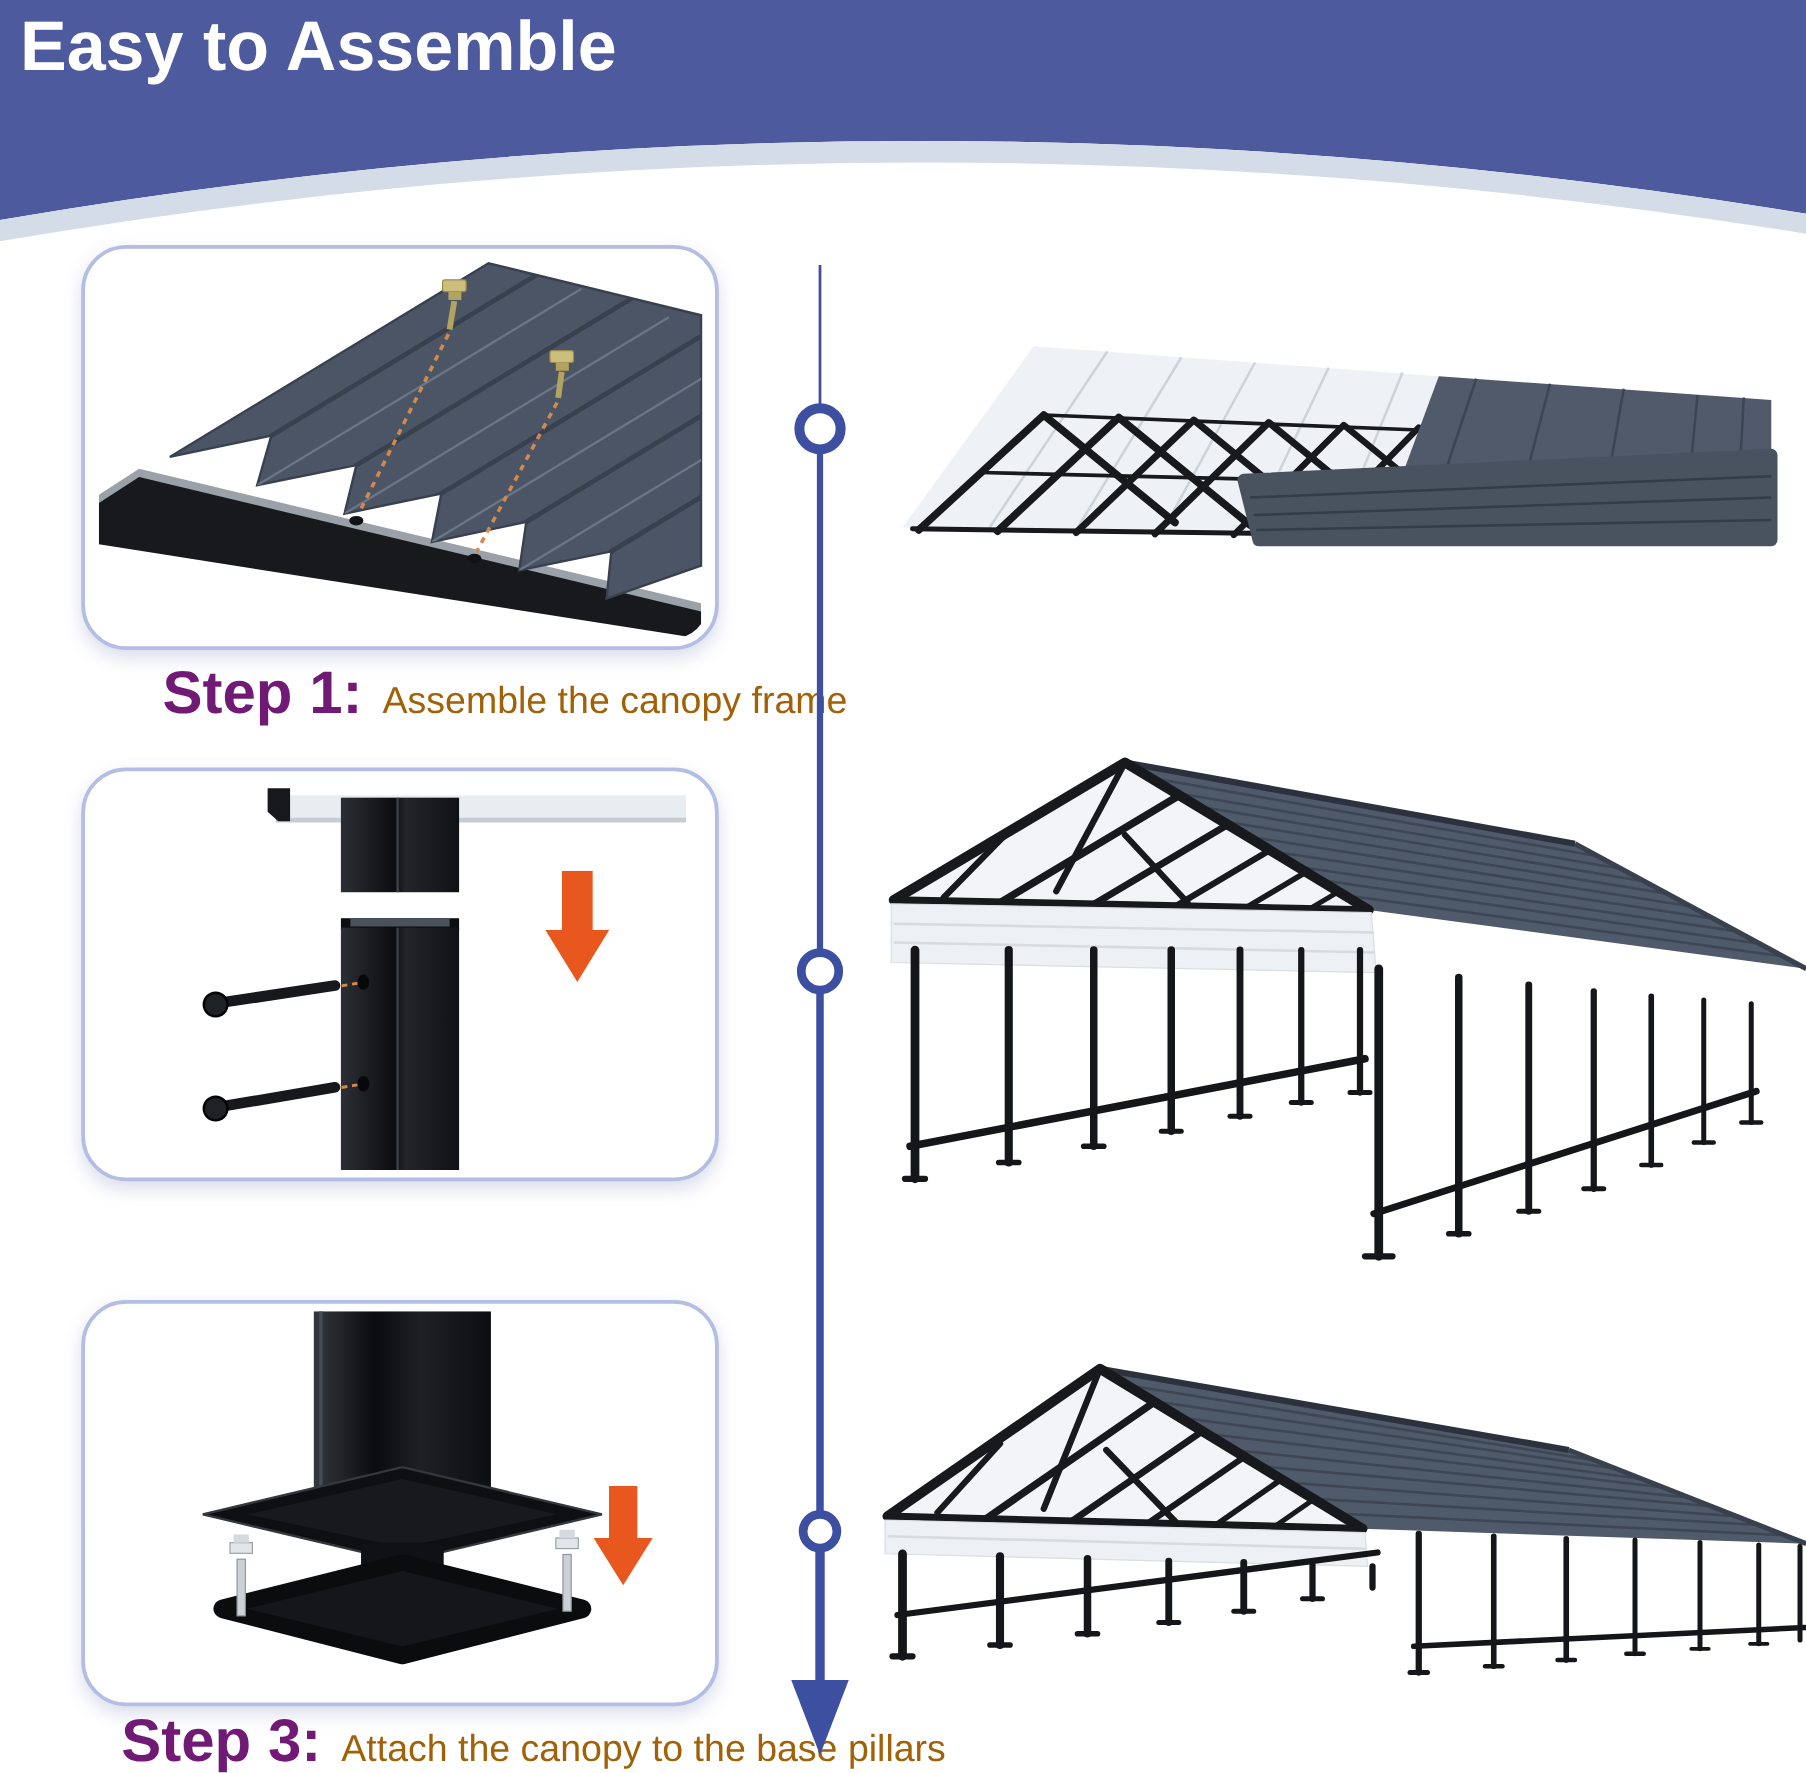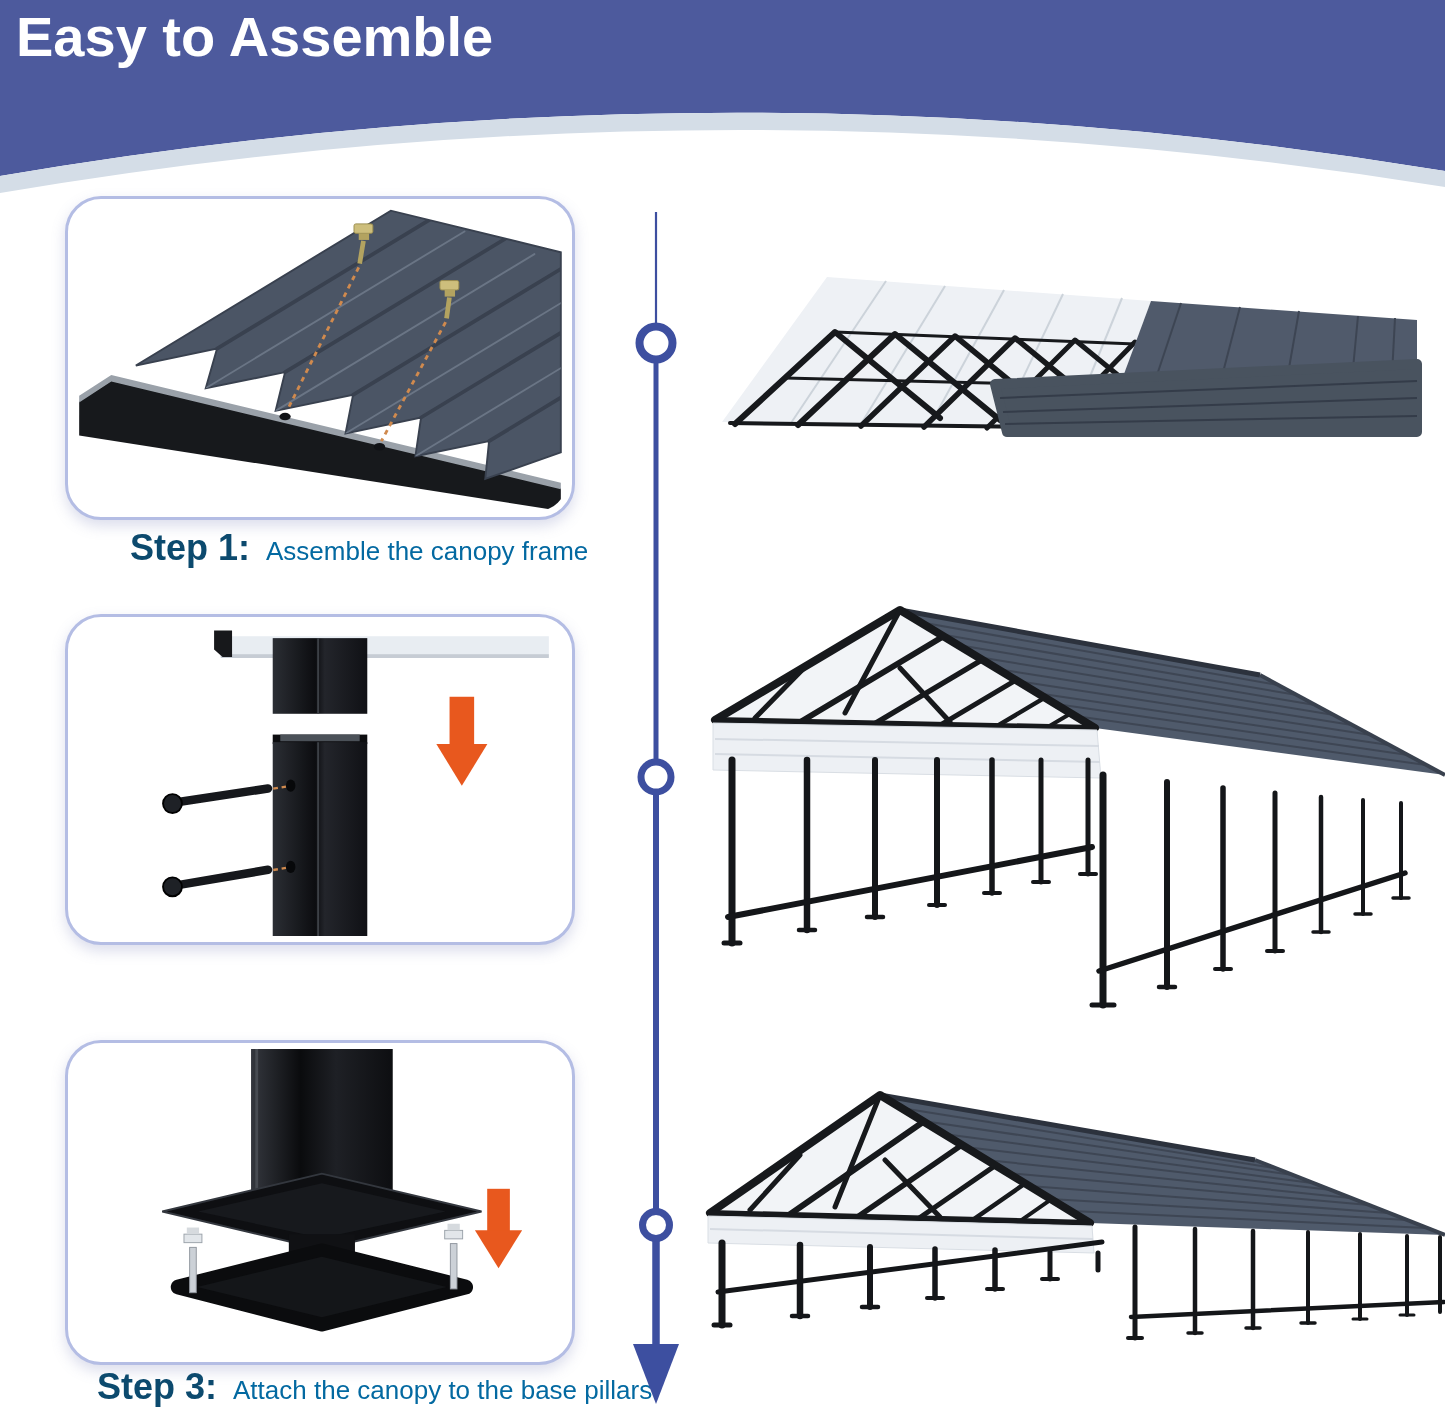--- a/index.html
+++ b/index.html
@@ -8,22 +8,22 @@
   
   .header-svg{position:absolute;top:0;left:0;display:block;}
   .page-title{position:absolute;top:4px;left:16px;width:100%;text-align:left;
               color:#ffffff;font-size:56px;font-weight:bold;letter-spacing:0px;}
   
   .step-card{position:absolute;left:65px;width:510px;background:#ffffff;
              border:3px solid #b4bde4;border-radius:36px;box-sizing:border-box;
              padding:6px;box-shadow:0 6px 14px rgba(110,120,180,0.25);}
   .step-card svg{display:block;width:100%;height:100%;border-radius:28px;}
   .caption{position:absolute;display:flex;align-items:baseline;gap:16px;white-space:nowrap;}
-  .caption .lbl{font-size:36px;font-weight:bold;color:#0c4a6e;}
-  .caption .desc{font-size:26px;color:#0369a1;}
+  .caption .lbl{font-size:48px;font-weight:bold;color:#701a75;}
+  .caption .desc{font-size:30px;color:#a16207;}
   .abs{position:absolute;}
 </style>
 </head>
 <body>
 
 <div class="page">
 
   <svg class="header-svg" width="1445" height="200" viewBox="0 0 1445 200">
     <path d="M0,0 H1445 V171 Q722,52 0,176 Z" fill="#4D5A9D"></path>
     <path d="M0,176 Q722,52 1445,171 L1445,187 Q722,70 0,193 Z" fill="#D4DDE7"></path>

